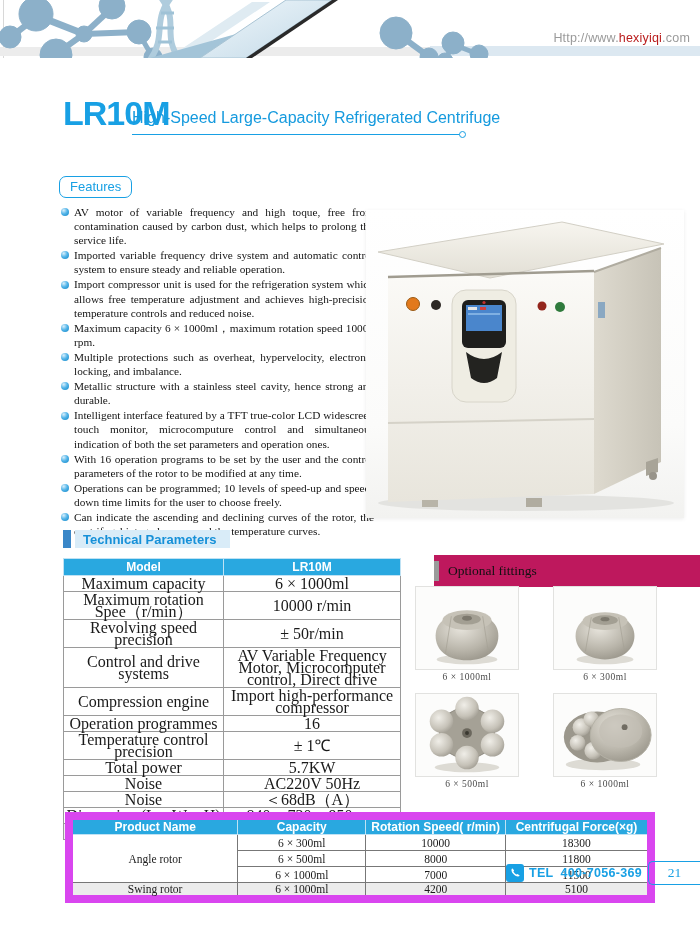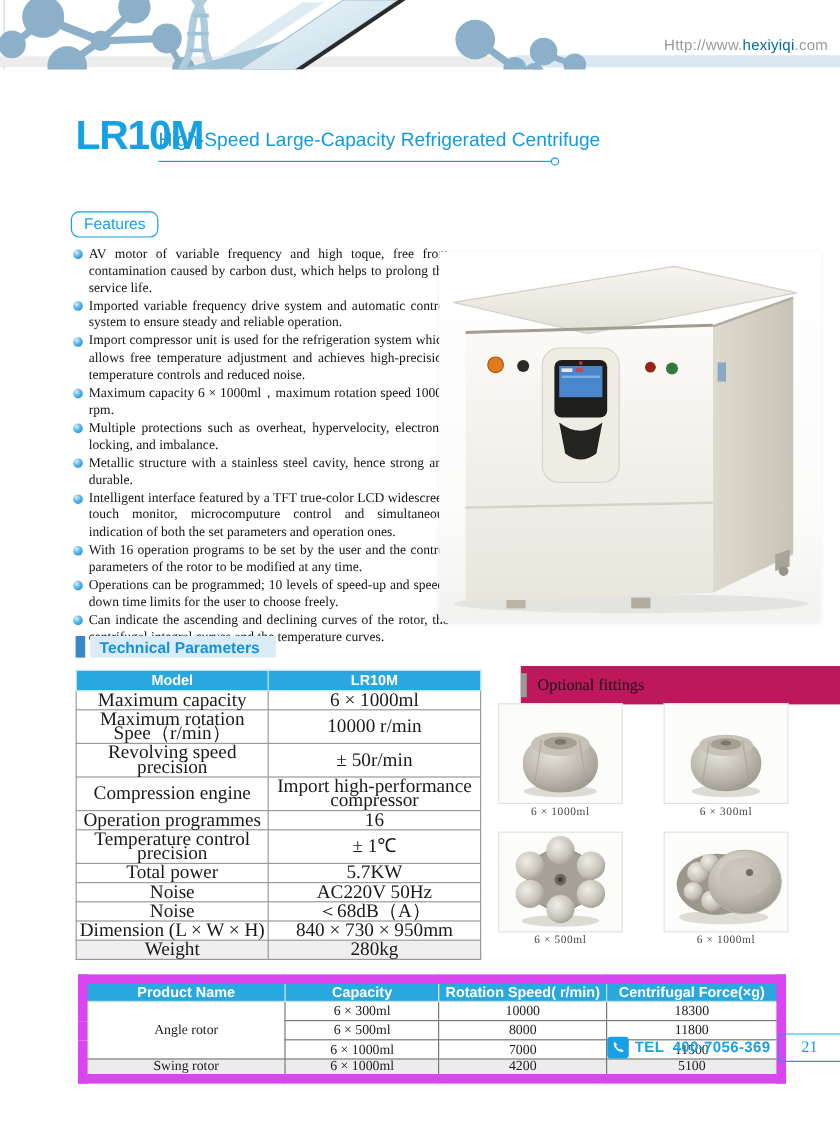--- a/index.html
+++ b/index.html
@@ -10,21 +10,21 @@
     font-family:"Liberation Serif", serif; color:#1a1a1a;
   }
   
   .header-art { position:absolute; left:0; top:0; width:700px; height:58px; }
   .left-edge-line { position:absolute; left:3px; top:0; width:1px; height:58px; background:#d8d8d8; }
   .site-url {
     position:absolute; top:31px; right:10px;
     font-family:"Liberation Sans", sans-serif; font-size:12.5px; color:#9a9a9a;
     text-decoration:none; letter-spacing:0.2px;
   }
-  .site-url .brand { color:#0369a1;text-align:center; }
+  .site-url .brand { color:#b91c1c;text-align:center; }
   
   .model-title {
     position:absolute; left:63px; top:94px;
     font-family:"Liberation Sans", sans-serif; font-weight:bold;
     font-size:34px; letter-spacing:-1px; color:#18a0e4;
   }
   .subtitle {
     position:absolute; left:132px; top:109px;
     font-family:"Liberation Sans", sans-serif; font-weight:normal;
     font-size:16px; color:#159ade;
@@ -276,20 +276,24 @@
         </tr>
     <tr>
           <td>Maximum rotation Spee（r/min）</td>
           <td>10000 r/min</td>
         </tr>
     <tr>
           <td>Revolving speed precision</td>
           <td>± 50r/min</td>
         </tr>
     <tr>
+          <td>Control and drive systems</td>
+          <td>AV Variable Frequency Motor, Microcomputer control, Direct drive</td>
+        </tr>
+    <tr>
           <td>Compression engine</td>
           <td>Import high-performance compressor</td>
         </tr>
     <tr>
           <td>Operation programmes</td>
           <td>16</td>
         </tr>
     <tr>
           <td>Temperature control precision</td>
           <td>± 1℃</td>

